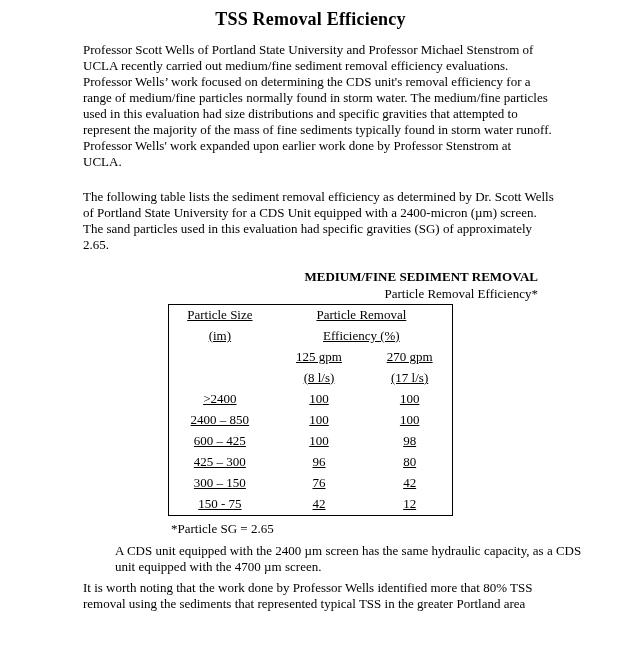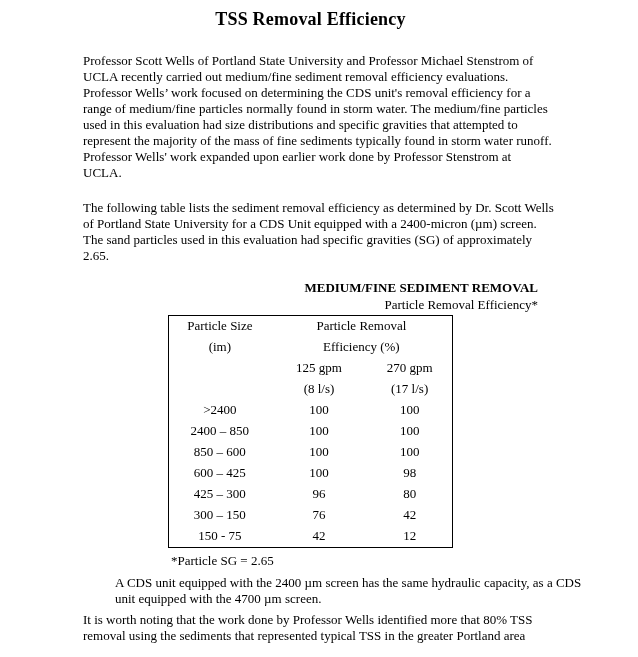--- a/index.html
+++ b/index.html
@@ -26,36 +26,37 @@
     font-weight: bold;
     letter-spacing: 0.2px;
   }
   .para {
     width: 478px;
     font-size: 13px;
     line-height: 16px;
     white-space: pre-line;
     margin: 0;
   }
-  .para-1 { margin-top: 21px; }
+  .para-1 { margin-top: 10px; }
   .para-2 { margin-top: 19px; }
   .table-heading-block {
     width: 455px;
     margin-top: 15px;
     text-align: right;
     font-size: 13px;
     line-height: 17px;
   }
   .table-heading-main { font-weight: bold; }
   table.sediment-table {
     margin: 2px 0 0 85px;
     width: 285px;
     border-collapse: collapse;
     border: 1px solid #000000;
     table-layout: fixed;
+    text-decoration: underline;
   }
   table.sediment-table td {
     font-size: 13px;
     line-height: 14px;
     padding: 3px 2px 4px 2px;
     text-align: center;
     vertical-align: middle;
   }
   col.c1 { width: 36%; }
   col.c2 { width: 34%; }
@@ -123,25 +124,20 @@
         <td>&gt;2400</td>
         <td>100</td>
         <td>100</td>
       </tr>
       <tr>
         <td>2400 – 850</td>
         <td>100</td>
         <td>100</td>
       </tr>
       <tr>
-        <td>850 – 600</td>
-        <td>100</td>
-        <td>100</td>
-      </tr>
-      <tr>
         <td>600 – 425</td>
         <td>100</td>
         <td>98</td>
       </tr>
       <tr>
         <td>425 – 300</td>
         <td>96</td>
         <td>80</td>
       </tr>
       <tr>

